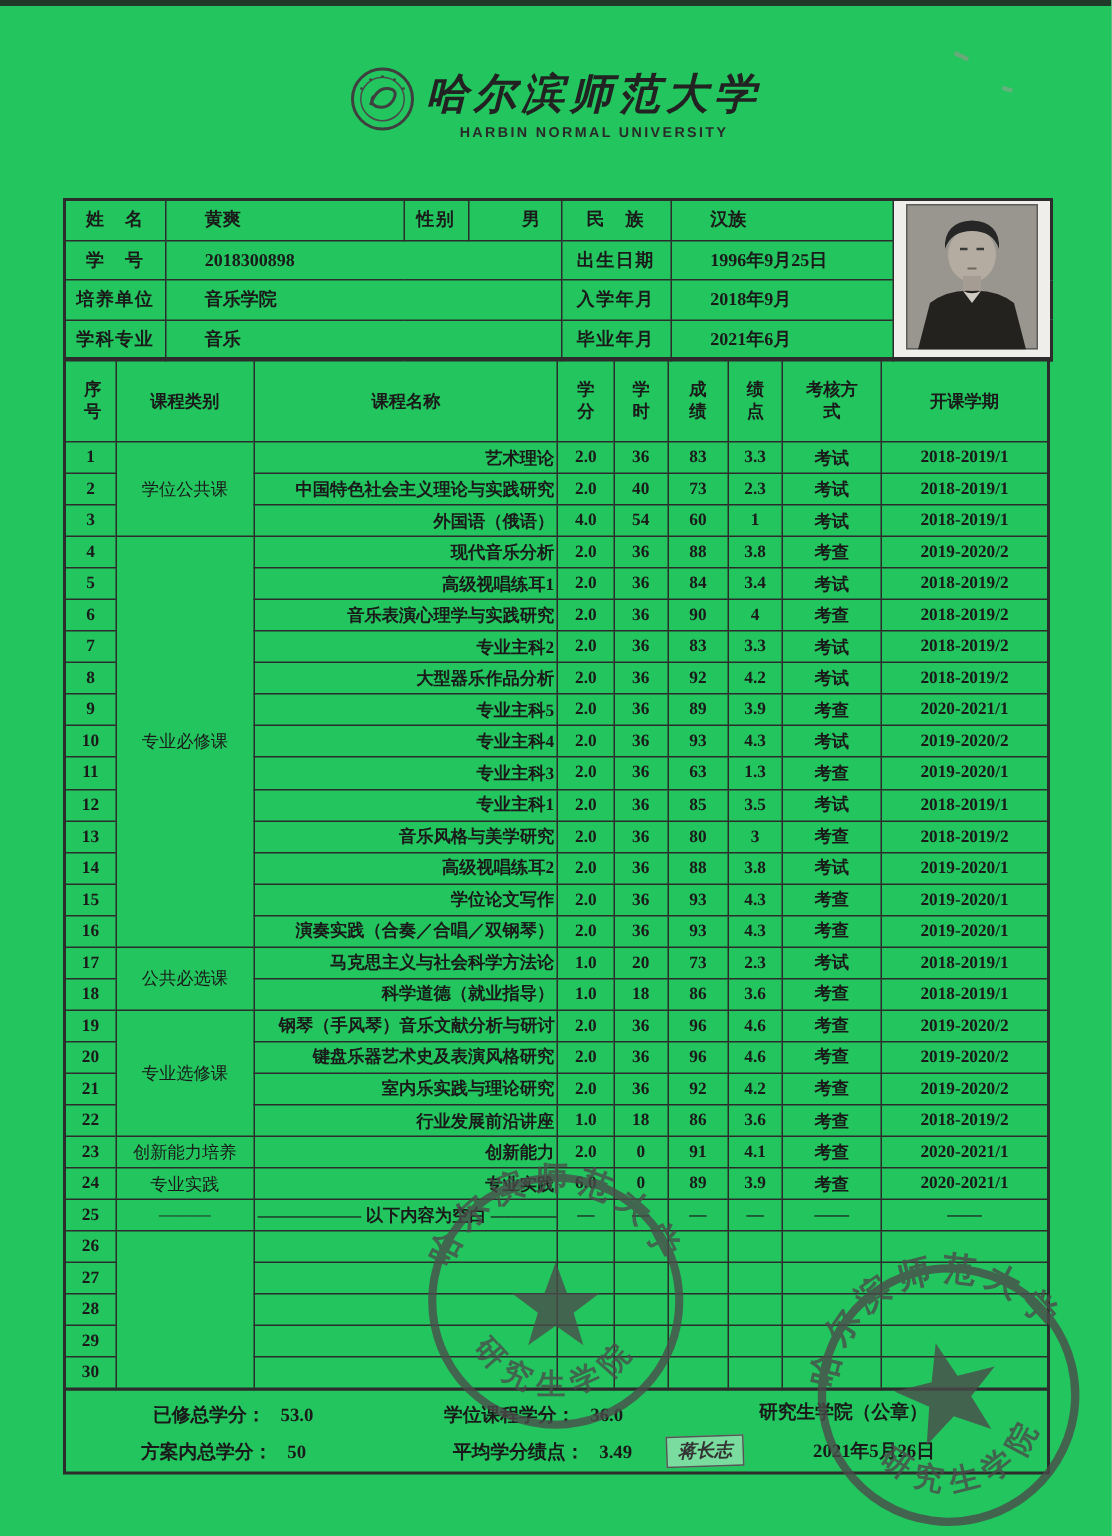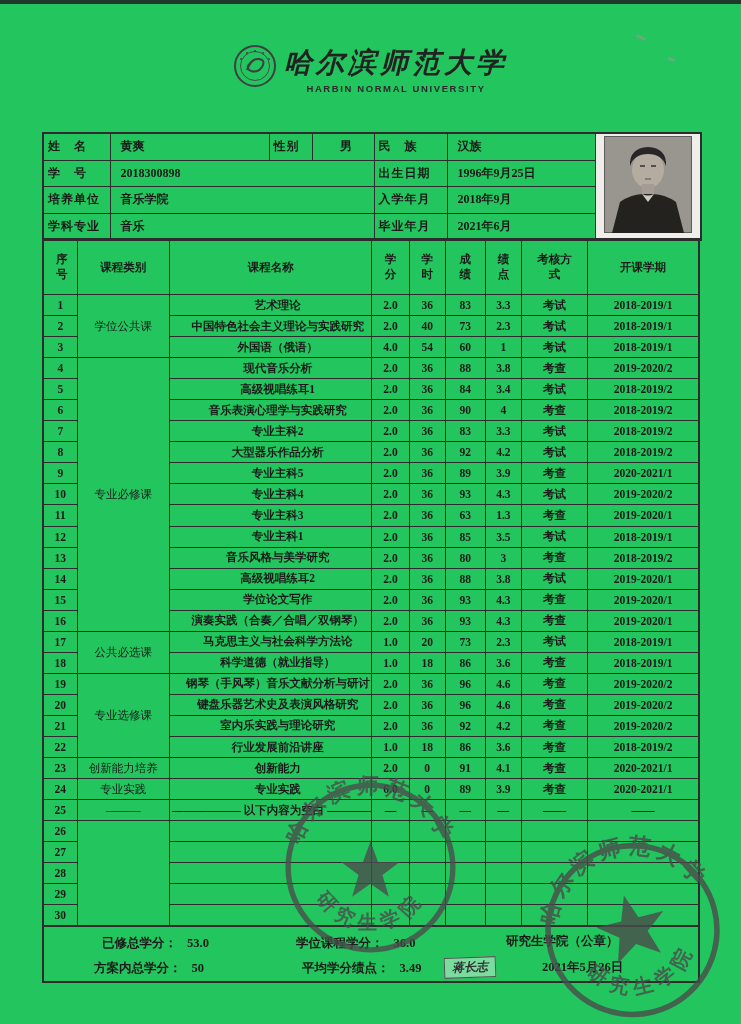--- a/index.html
+++ b/index.html
@@ -15,31 +15,31 @@
   .uni-cn{font-size:28px;font-weight:bold;letter-spacing:4px;font-style:italic;
           font-family:"Liberation Serif","DejaVu Serif",serif;color:#222;}
   .uni-en{font-size:9.5px;font-weight:bold;letter-spacing:1.6px;margin-top:1px;color:#2a2a2a;
           font-family:"Liberation Sans","DejaVu Sans",sans-serif;}
   .doc-title{font-size:27px;font-weight:bold;letter-spacing:2px;margin-top:7px;color:#141414;}
 
   
   table{border-collapse:collapse;table-layout:fixed;}
   .info-table{position:absolute;top:132px;left:42px;width:658px;border:2px solid #2c2c2c;}
   .info-table td{border:1px solid #2c2c2c;height:25.5px;font-size:12px;padding:0 4px;overflow:hidden;}
-  .info-table td.lbl{font-weight:bold;text-align:left;letter-spacing:1px;}
-  .info-table td.val{font-weight:600;padding-left:10px;}
+  .info-table td.lbl{font-weight:bold;text-align:center;letter-spacing:1px;}
+  .info-table td.val{font-weight:600;padding-left:26px;}
   .photo-cell{padding:2px !important;text-align:center;vertical-align:middle;background:#efeeea;}
 
   
   .tr-wrap{position:absolute;top:238px;left:42px;width:658px;}
   .tr-table{width:658px;border:2px solid #2c2c2c;}
   .tr-table th{border:1px solid #2c2c2c;height:19px;font-size:11.5px;font-weight:bold;padding:12px;}
   .tr-table td{border:1px solid #2c2c2c;height:20.05px;font-size:11.5px;font-weight:600;padding:0 2px;overflow:hidden;white-space:nowrap;}
   .tr-table td.c{text-align:center;}
-  .tr-table td.course{text-align:center;padding-left:16px;}
+  .tr-table td.course{text-align:right;padding-left:16px;}
   .tr-table td.cat{font-weight:normal;}
 
   
   .summary{position:relative;width:654px;height:54px;border:2px solid #2c2c2c;border-top:1.5px solid #2c2c2c;
            margin-top:-1px;font-size:12.5px;font-weight:bold;}
   .sum-item{position:absolute;white-space:nowrap;}
   .sig-box{position:absolute;border:1px solid #555;padding:1px 7px;font-size:12px;font-style:italic;
            transform:rotate(-2deg);color:#333;background:rgba(255,255,255,.4);}
 
   

